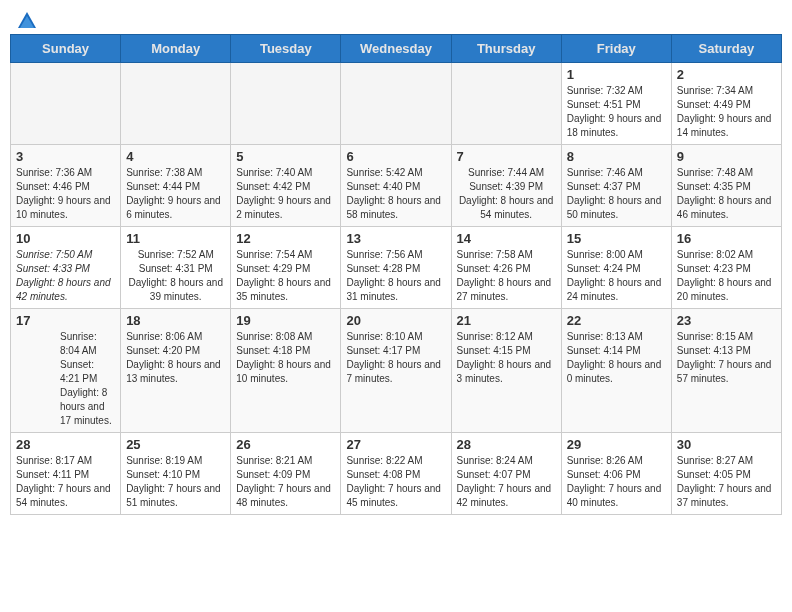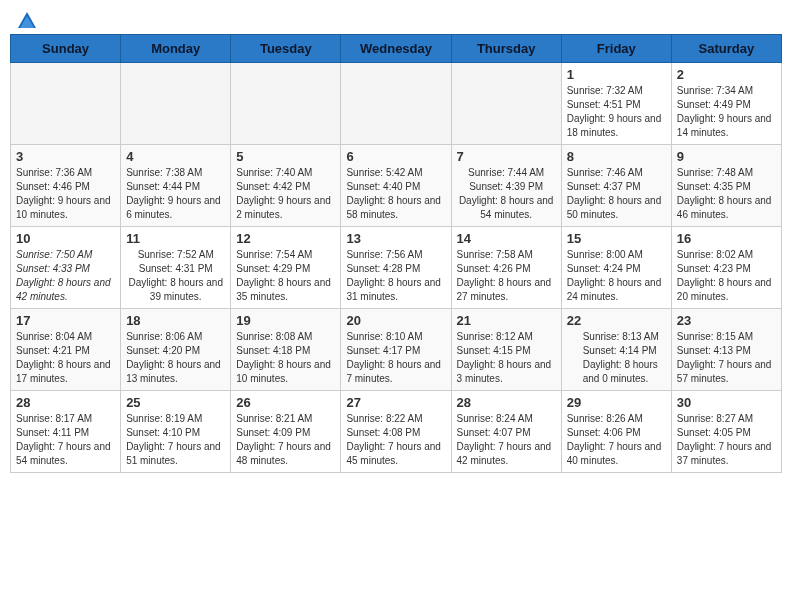--- a/index.html
+++ b/index.html
@@ -35,21 +35,21 @@
       font-size: 16px;
       color: #555;
     }
     .calendar {
       width: 100%;
       border-collapse: collapse;
       border: 1px solid #ccc;
     }
     .calendar th {
       background-color: #2a7ac7;
-      color: #0f172a;
+      color: #e5e5e5;
       text-align: center;
       padding: 6px 4px;
       font-size: 13px;
       font-weight: bold;
       border: 1px solid #1a5fa0;
     }
     .calendar td {
       width: calc(100% / 7);
       vertical-align: top;
       padding: 4px 5px;
@@ -213,21 +213,21 @@
         <td>
           <span class="day-number">16</span>
           <div class="day-info" style="white-space: pre-line;">Sunrise: 8:02 AM
 Sunset: 4:23 PM
 Daylight: 8 hours and 20 minutes.</div>
         </td>
       </tr>
       <tr>
         <td>
           <span class="day-number">17</span>
-          <div class="day-info" style="white-space: pre-line;">Sunrise: 8:04 AM
+          <div class="day-info" style="white-space: pre-line; margin-left: 44px;">Sunrise: 8:04 AM
 Sunset: 4:21 PM
 Daylight: 8 hours and 17 minutes.</div>
         </td>
         <td>
           <span class="day-number">18</span>
           <div class="day-info" style="white-space: pre-line;">Sunrise: 8:06 AM
 Sunset: 4:20 PM
 Daylight: 8 hours and 13 minutes.</div>
         </td>
         <td>
@@ -243,21 +243,21 @@
 Daylight: 8 hours and 7 minutes.</div>
         </td>
         <td>
           <span class="day-number">21</span>
           <div class="day-info" style="white-space: pre-line;">Sunrise: 8:12 AM
 Sunset: 4:15 PM
 Daylight: 8 hours and 3 minutes.</div>
         </td>
         <td>
           <span class="day-number">22</span>
-          <div class="day-info" style="white-space: pre-line; margin-left: 16px;">Sunrise: 8:13 AM
+          <div class="day-info" style="white-space: pre-line;">Sunrise: 8:13 AM
 Sunset: 4:14 PM
 Daylight: 8 hours and 0 minutes.</div>
         </td>
         <td>
           <span class="day-number">23</span>
           <div class="day-info" style="white-space: pre-line;">Sunrise: 8:15 AM
 Sunset: 4:13 PM
 Daylight: 7 hours and 57 minutes.</div>
         </td>
       </tr>

